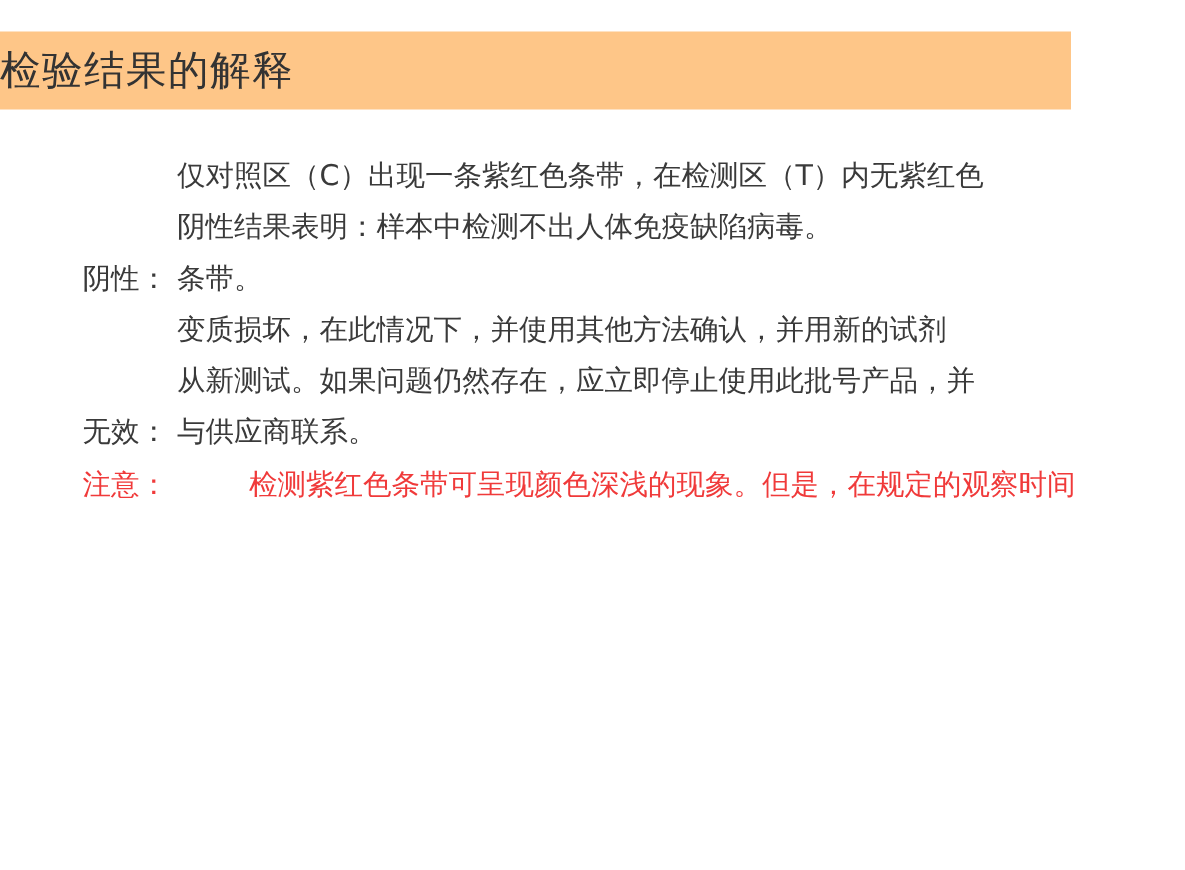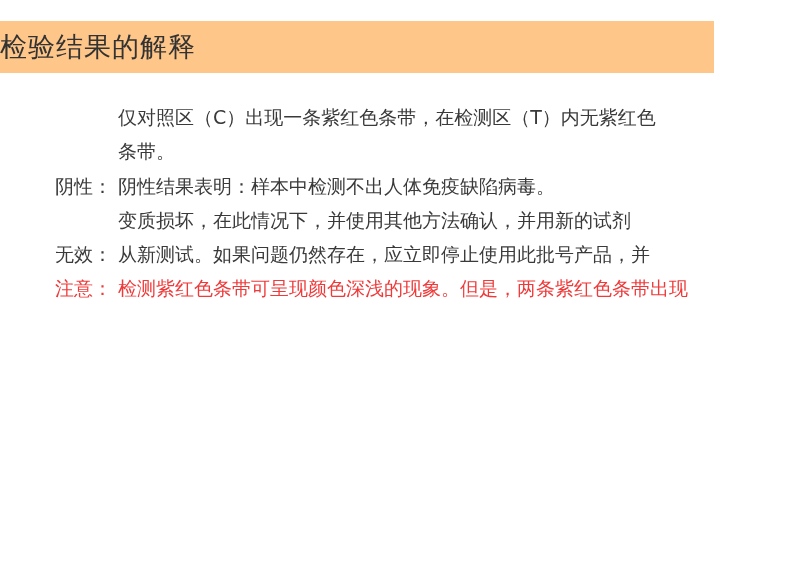--- a/index.html
+++ b/index.html
@@ -46,48 +46,50 @@
     .entry-label {
       width: 63px;
       flex: none;
       white-space: nowrap;
     }
     .entry-body {
       flex: 1;
     }
     .entry.note {
       color: #f03a3a;
+      gap: 48px;
     }
     .line { display: block; white-space: nowrap; }
   </style>
 </head>
 <body>
 
 <div class="banner">
   <span class="banner-title">检验结果的解释</span>
 </div>
 
 <div class="content">
   <div class="entry">
     <span class="entry-label">阴性：</span>
     <span class="entry-body">
       <span class="line">仅对照区（C）出现一条紫红色条带，在检测区（T）内无紫红色</span>
+      <span class="line">阴性结果表明：样本中检测不出人体免疫缺陷病毒。</span>
       <span class="line">条带。</span>
-      <span class="line">阴性结果表明：样本中检测不出人体免疫缺陷病毒。</span>
     </span>
   </div>
 
 
   <div class="entry">
     <span class="entry-label">无效：</span>
     <span class="entry-body">
       <span class="line">变质损坏，在此情况下，并使用其他方法确认，并用新的试剂</span>
       <span class="line">从新测试。如果问题仍然存在，应立即停止使用此批号产品，并</span>
+      <span class="line">与供应商联系。</span>
     </span>
   </div>
 
   <div class="entry note">
     <span class="entry-label">注意：</span>
     <span class="entry-body">
-      <span class="line">检测紫红色条带可呈现颜色深浅的现象。但是，两条紫红色条带出现</span>
+      <span class="line">检测紫红色条带可呈现颜色深浅的现象。但是，在规定的观察时间</span>
     </span>
   </div>
 </div>
 
 </body></html>

